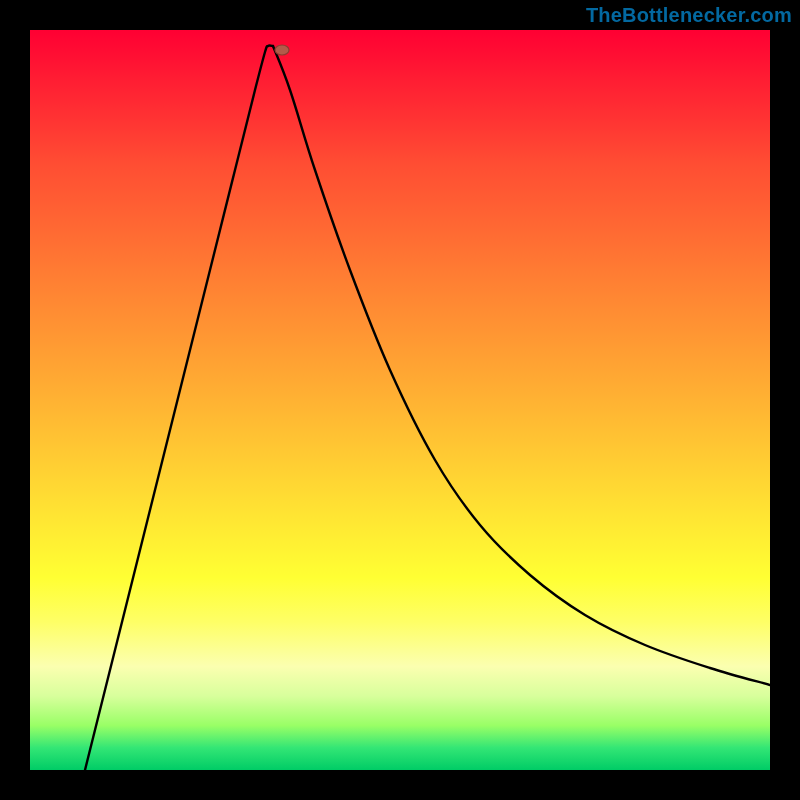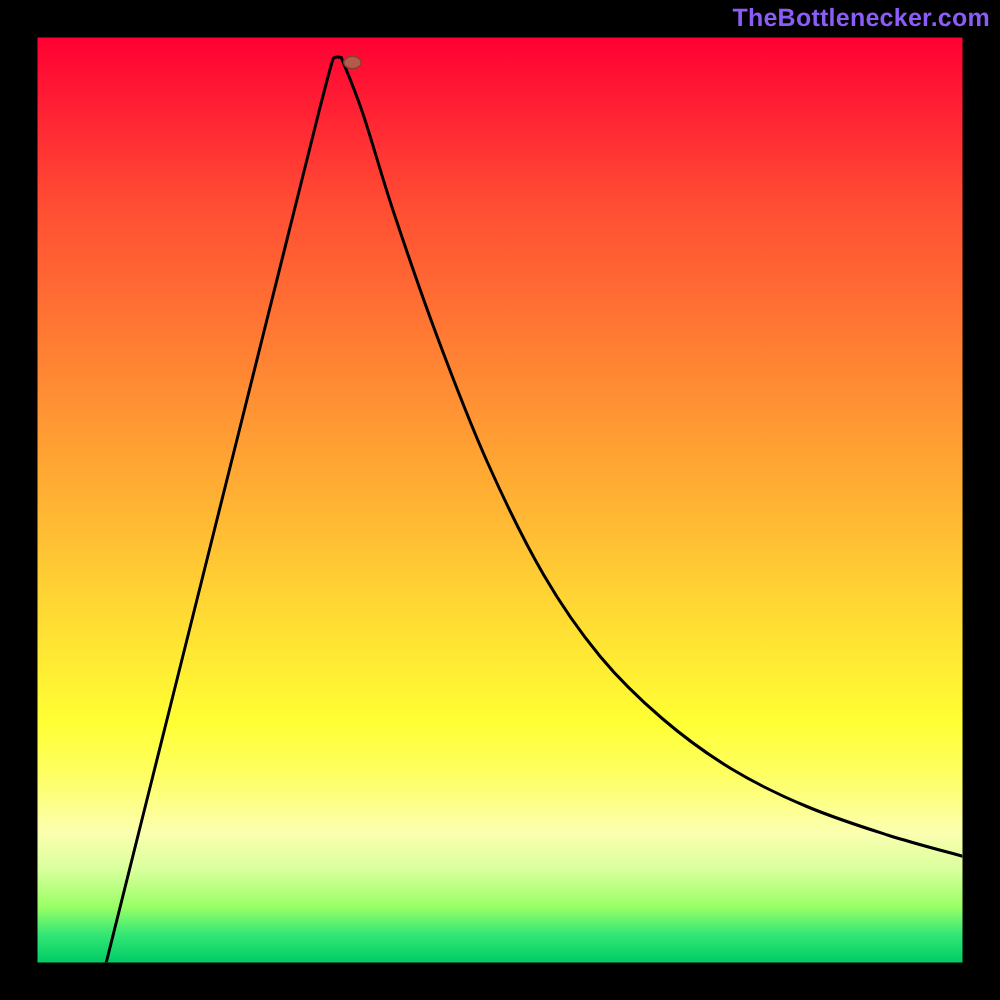--- a/index.html
+++ b/index.html
@@ -48,21 +48,21 @@
   .plot-svg {
     position: absolute;
     top: 0; left: 0;
     width: 740px;
     height: 740px;
   }
   .watermark {
     position: absolute;
     top: 4px;
     right: 8px;
-    color: #8b5cf6;
+    color: #0369a1;
     font-size: 20px;
     font-weight: 600;
     letter-spacing: 0.2px;
     user-select: none;
   }
 </style>
 </head>
 <body>
 
 <div class="frame">

